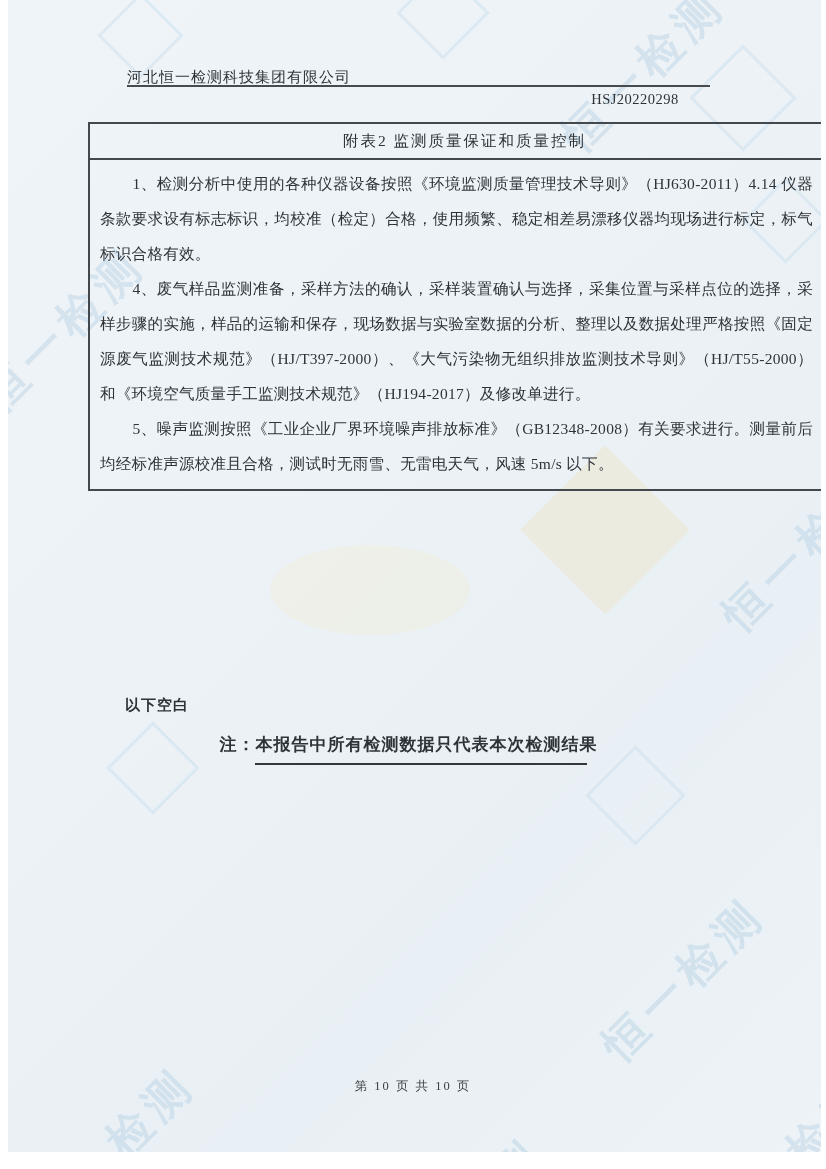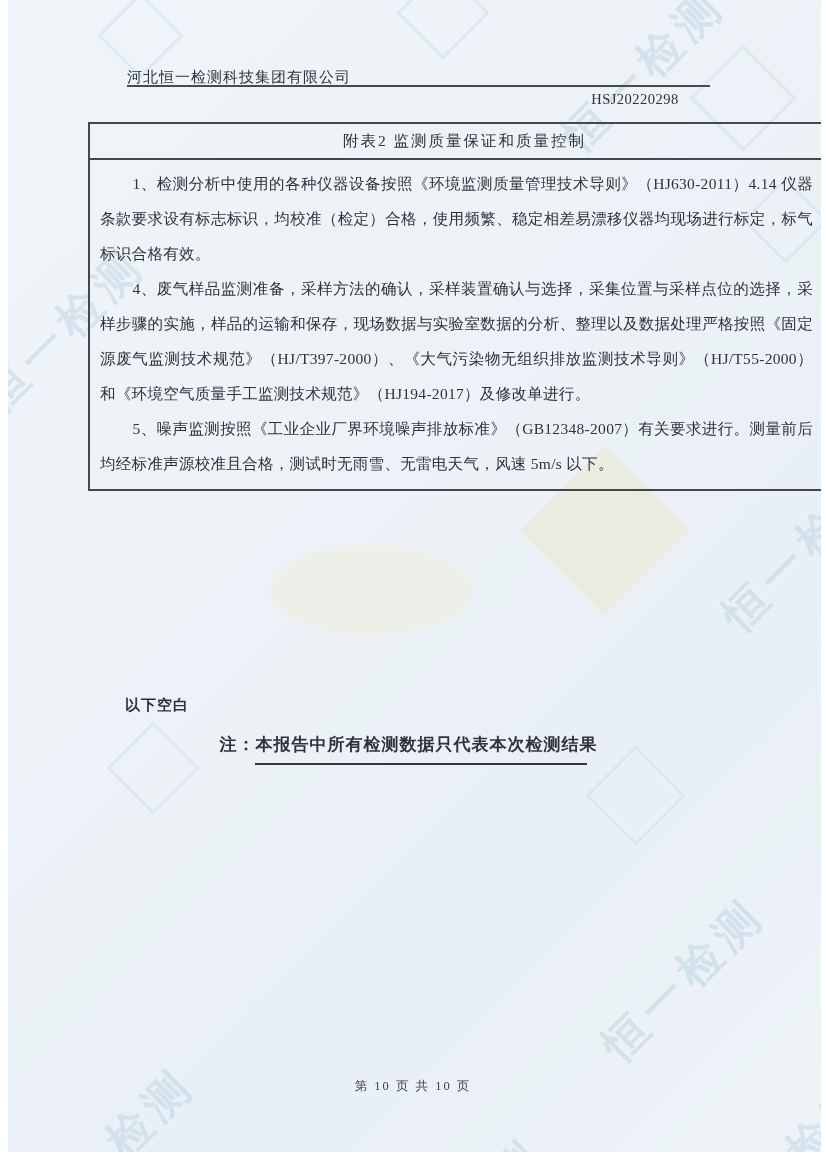--- a/index.html
+++ b/index.html
@@ -117,21 +117,21 @@
 
   <span class="header-company">河北恒一检测科技集团有限公司</span>
   <span class="header-report-no">HSJ20220298</span>
   <div class="header-rule"></div>
 
   <div class="doc-table">
     <div class="table-title">附表2 监测质量保证和质量控制</div>
     <div class="table-body">
       <p class="para">1、检测分析中使用的各种仪器设备按照《环境监测质量管理技术导则》（HJ630-2011）4.14 仪器条款要求设有标志标识，均校准（检定）合格，使用频繁、稳定相差易漂移仪器均现场进行标定，标气标识合格有效。</p>
       <p class="para">4、废气样品监测准备，采样方法的确认，采样装置确认与选择，采集位置与采样点位的选择，采样步骤的实施，样品的运输和保存，现场数据与实验室数据的分析、整理以及数据处理严格按照《固定源废气监测技术规范》（HJ/T397-2000）、《大气污染物无组织排放监测技术导则》（HJ/T55-2000）和《环境空气质量手工监测技术规范》（HJ194-2017）及修改单进行。</p>
-      <p class="para">5、噪声监测按照《工业企业厂界环境噪声排放标准》（GB12348-2007）有关要求进行。测量前后均经标准声源校准且合格，测试时无雨雪、无雷电天气，风速 5m/s 以下。</p>
+      <p class="para">5、噪声监测按照《工业企业厂界环境噪声排放标准》（GB12348-2008）有关要求进行。测量前后均经标准声源校准且合格，测试时无雨雪、无雷电天气，风速 5m/s 以下。</p>
     </div>
   </div>
 
   <div class="blank-label">以下空白</div>
   <div class="note">注：本报告中所有检测数据只代表本次检测结果</div>
   <div class="note-underline"></div>
 
   <div class="footer">第 10 页 共 10 页</div>
 
   <div class="edge edge-left"></div>

